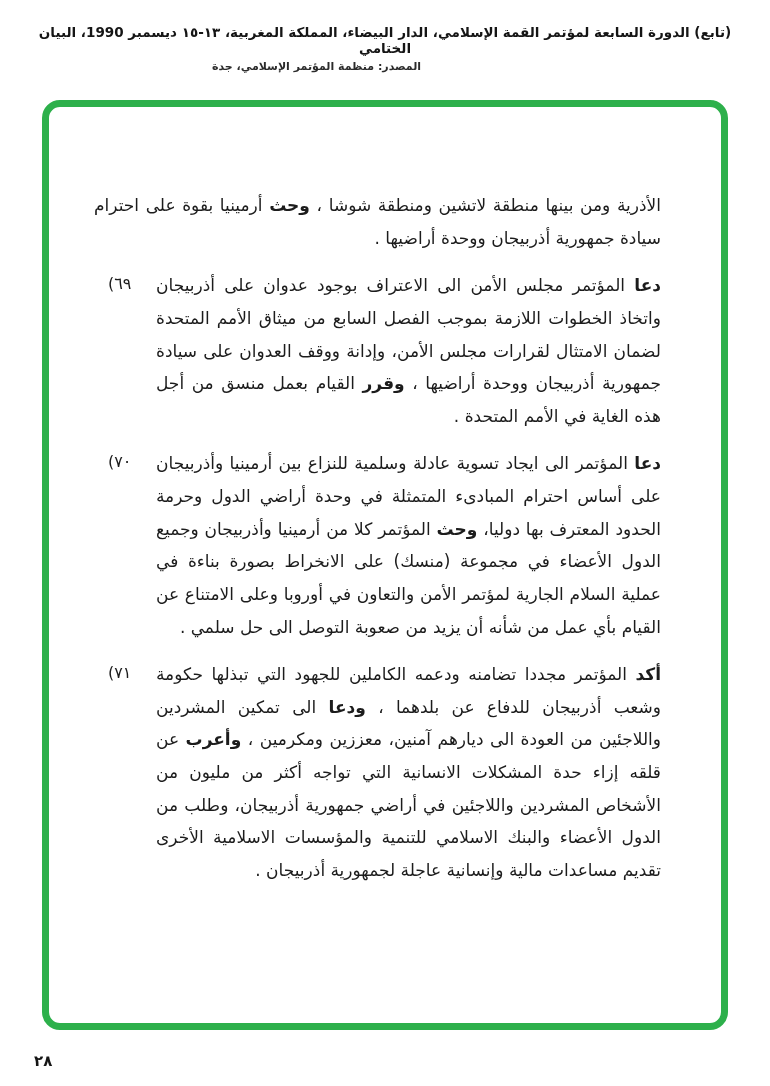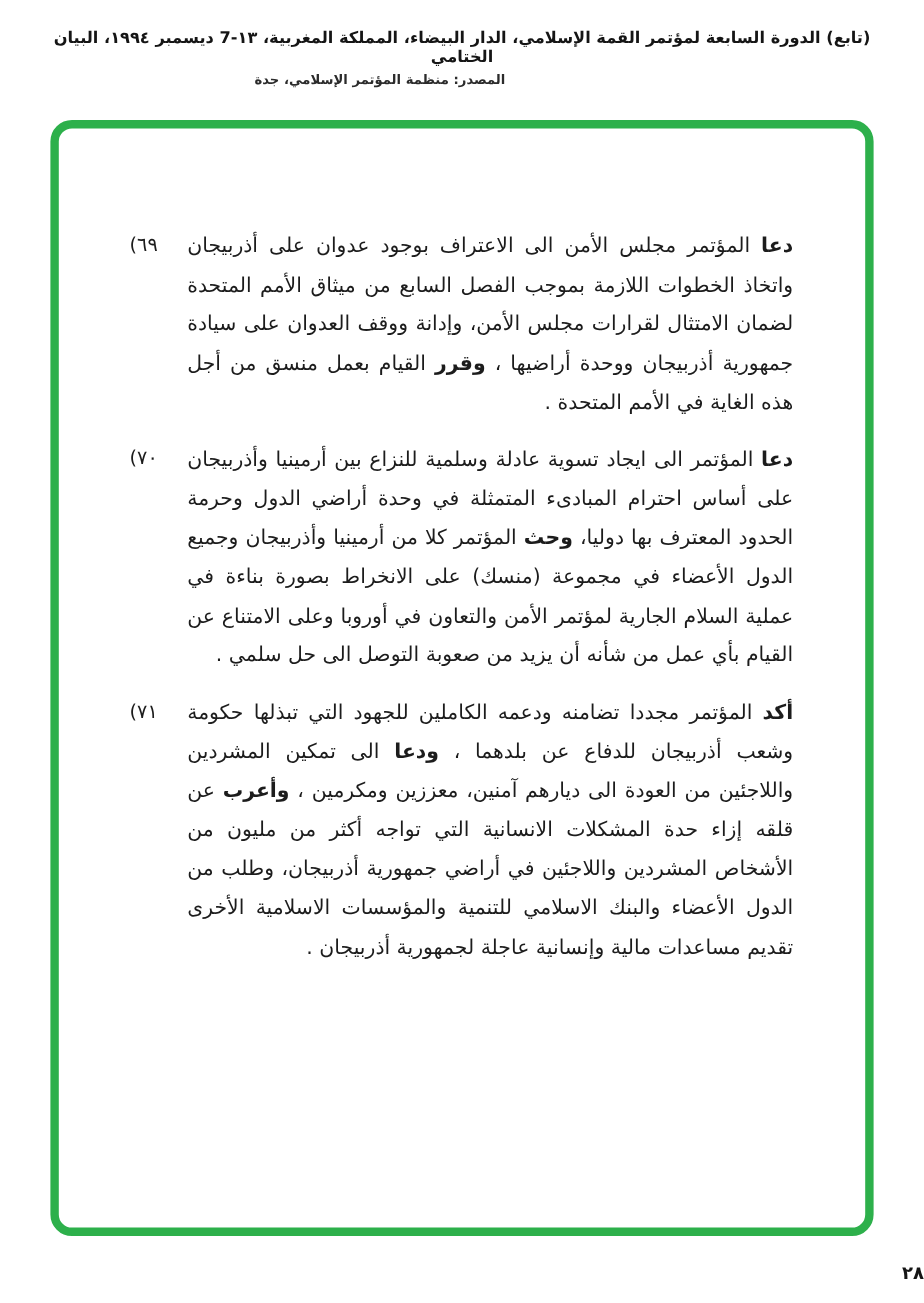--- a/index.html
+++ b/index.html
@@ -74,39 +74,40 @@
     font-size: 16px;
     color: #1c1c1c;
   }
   .b { font-weight: bold; }
   
   .pageno {
     position: absolute;
     bottom: 16px;
     left: 0;
     right: 0;
-    text-align: right;
+    text-align: left;
     font-size: 15px;
     font-weight: bold;
     color: #151515;
     margin-left: 34px;
   }
 </style>
 </head>
 <body>
 
 <div class="page">
 
   <div class="header">
-    <div class="header-line1">(تابع) الدورة السابعة لمؤتمر القمة الإسلامي، الدار البيضاء، المملكة المغربية، ١٣-7 ديسمبر ١٩٩٤، البيان الختامي</div>
+    <div class="header-line1">(تابع) الدورة السابعة لمؤتمر القمة الإسلامي، الدار البيضاء، المملكة المغربية، ١٣-١٥ ديسمبر 1990، البيان الختامي</div>
     <div class="header-line2">المصدر:  منظمة المؤتمر الإسلامي، جدة</div>
   </div>
 
   <div class="frame" style="border-color: rgb(45, 176, 75);">
     <div class="content" id="paras">
+        <div class="para"><span class="ptext"><span>الأذرية ومن بينها منطقة  لاتشين ومنطقة شوشا ، </span><span class="b">وحث</span><span> أرمينيا بقوة على احترام سيادة جمهورية أذربيجان ووحدة أراضيها .</span></span></div>
         <div class="para numbered"><span class="num">(٦٩</span><span class="ptext"><span class="b">دعا</span><span> المؤتمر مجلس الأمن الى الاعتراف بوجود عدوان على أذربيجان واتخاذ الخطوات اللازمة بموجب الفصل السابع من ميثاق الأمم المتحدة لضمان الامتثال لقرارات مجلس الأمن، وإدانة ووقف العدوان على سيادة جمهورية أذربيجان ووحدة أراضيها ، </span><span class="b">وقرر</span><span> القيام بعمل منسق من أجل هذه الغاية في الأمم المتحدة .</span></span></div>
         <div class="para numbered"><span class="num">(٧٠</span><span class="ptext"><span class="b">دعا</span><span> المؤتمر الى ايجاد تسوية عادلة وسلمية للنزاع بين أرمينيا وأذربيجان على أساس احترام المبادىء المتمثلة في وحدة أراضي الدول وحرمة الحدود المعترف بها دوليا، </span><span class="b">وحث</span><span> المؤتمر كلا من أرمينيا وأذربيجان وجميع الدول الأعضاء في مجموعة (منسك) على الانخراط بصورة بناءة في عملية السلام الجارية لمؤتمر الأمن والتعاون في أوروبا وعلى الامتناع عن القيام بأي عمل من شأنه أن يزيد من صعوبة التوصل الى حل سلمي .</span></span></div>
         <div class="para numbered"><span class="num">(٧١</span><span class="ptext"><span class="b">أكد</span><span> المؤتمر مجددا تضامنه ودعمه الكاملين للجهود التي تبذلها حكومة وشعب أذربيجان للدفاع عن بلدهما ، </span><span class="b">ودعا</span><span> الى تمكين المشردين واللاجئين من العودة الى ديارهم آمنين،  معززين ومكرمين ، </span><span class="b">وأعرب</span><span> عن قلقه إزاء حدة المشكلات الانسانية التي تواجه أكثر من مليون من الأشخاص المشردين واللاجئين في أراضي جمهورية أذربيجان، وطلب من الدول الأعضاء والبنك الاسلامي للتنمية والمؤسسات الاسلامية الأخرى تقديم مساعدات مالية وإنسانية عاجلة لجمهورية أذربيجان .</span></span></div>
       </div>
   </div>
 
   <div class="pageno">٢٨</div>
 
 </div>
 

